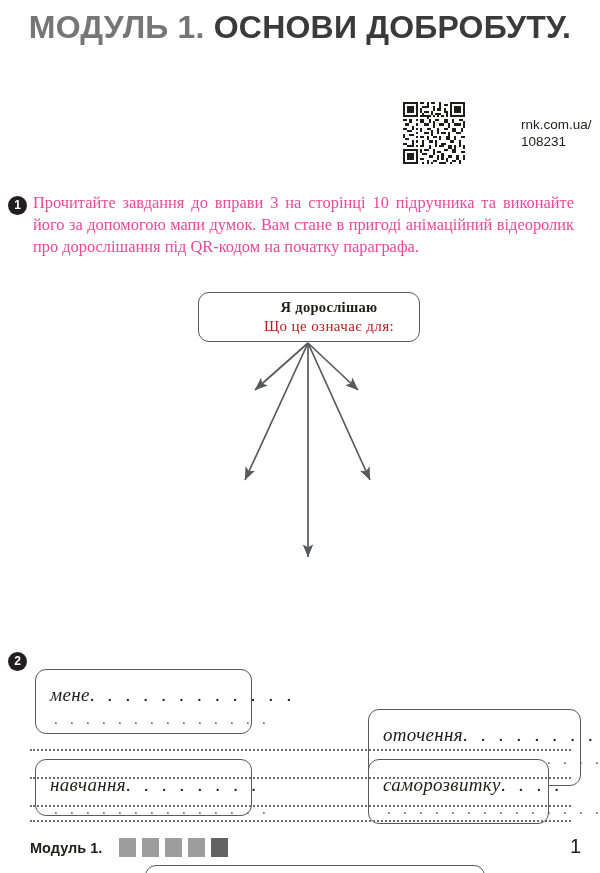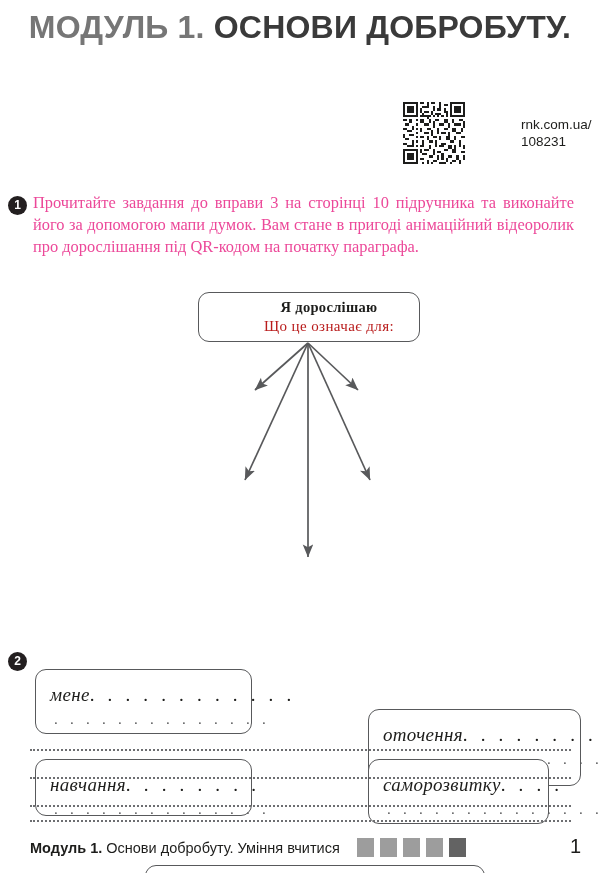--- a/index.html
+++ b/index.html
@@ -363,21 +363,20 @@
 
   <div class="ex-num" id="ex2-num">2</div>
 
   <div class="write-line" style="top:749px;"></div>
   <div class="write-line" style="top:777px;"></div>
   <div class="write-line" style="top:805px;"></div>
   <div class="write-line" style="top:820px;"></div>
 
   <div class="footer">
     <span class="f-bold">Модуль 1.</span>
-    <span class="f-rest">Основи добробуту. Уміння вчитися</span>
     <span class="chips">
       <span class="chip"></span>
       <span class="chip"></span>
       <span class="chip"></span>
       <span class="chip"></span>
       <span class="chip active"></span>
     </span>
   </div>
   <div class="page-num">1</div>
 

